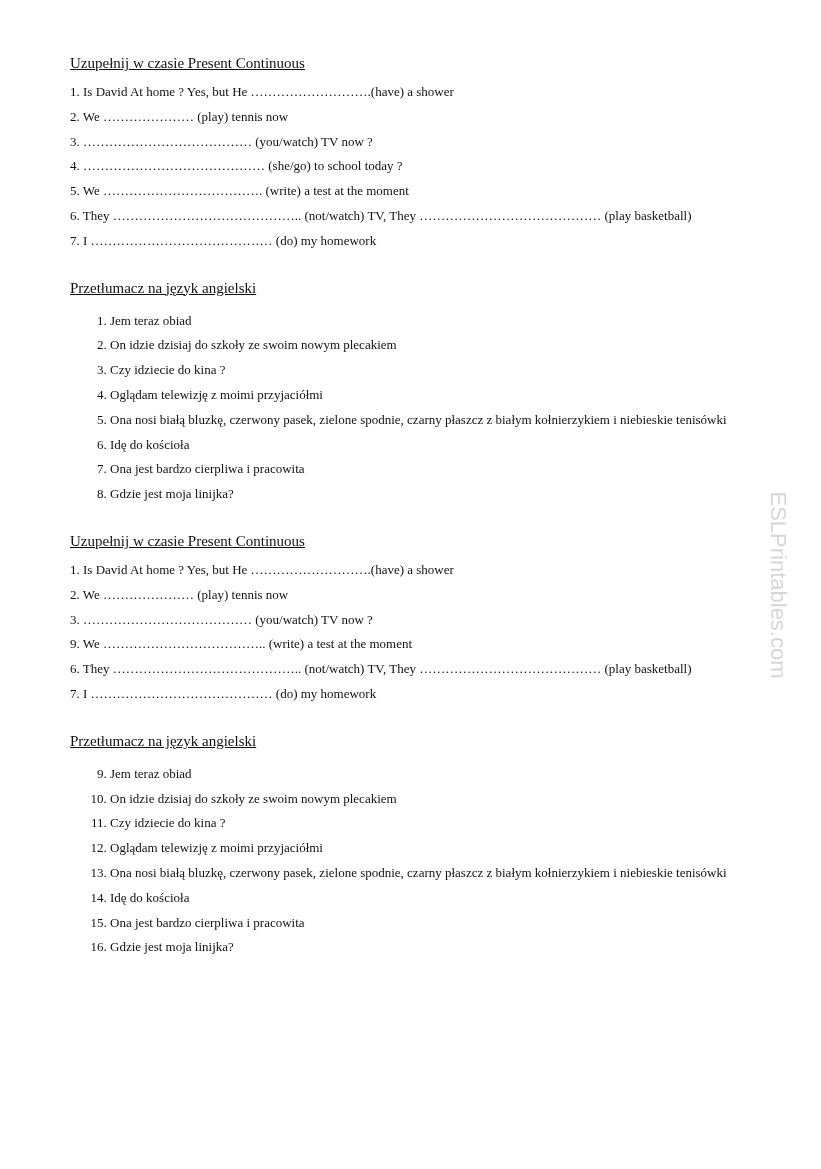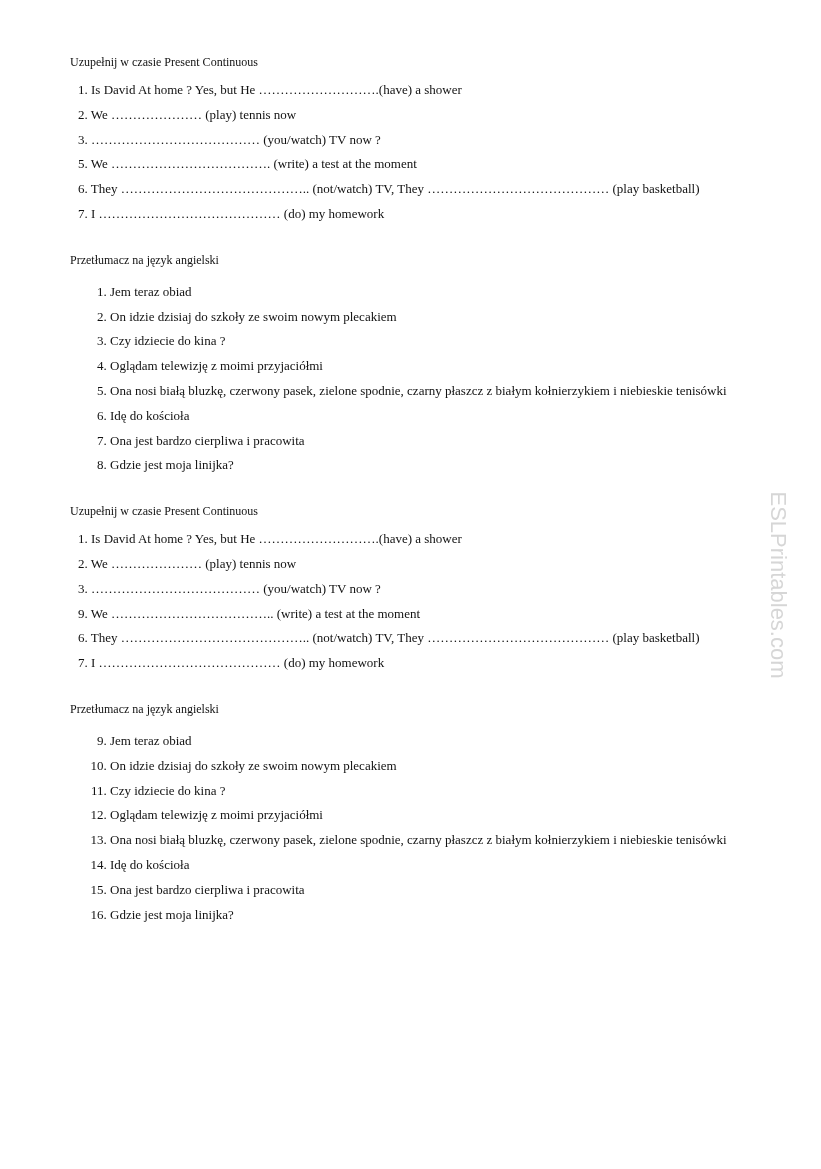--- a/index.html
+++ b/index.html
@@ -21,29 +21,29 @@
     .page {
       padding: 55px 70px 55px 70px;
       position: relative;
     }
 
     .section {
       margin-bottom: 28px;
     }
 
     .section-title {
-      font-size: 12px;
+      font-size: 15px;
       font-weight: normal;
       margin-bottom: 10px;
+      text-decoration: underline;
     }
 
     .exercise-item {
       margin-bottom: 4px;
       line-height: 1.6;
-      margin-left: 8px;
     }
 
     ol {
       margin-left: 40px;
       margin-top: 14px;
     }
 
     ol li {
       margin-bottom: 4px;
       line-height: 1.6;
@@ -67,20 +67,21 @@
 </head>
 <body>
 
 <div class="page">
 
   <div class="section">
     <div class="section-title">Uzupełnij w czasie Present Continuous</div>
     <div class="exercise-item">1. Is David At home ?   Yes, but He ……………………….(have) a shower</div>
     <div class="exercise-item">2. We ………………… (play) tennis now</div>
     <div class="exercise-item">3. ………………………………… (you/watch) TV now ?</div>
+    <div class="exercise-item">4. …………………………………… (she/go) to school today ?</div>
     <div class="exercise-item">5. We ………………………………. (write) a test at the moment</div>
     <div class="exercise-item">6. They …………………………………….. (not/watch) TV, They …………………………………… (play basketball)</div>
     <div class="exercise-item">7. I …………………………………… (do) my homework</div>
   </div>
 
   <div class="section">
     <div class="section-title">Przetłumacz na język angielski</div>
     <ol start="1">
       <li>Jem teraz obiad</li>
       <li>On idzie dzisiaj do szkoły ze swoim nowym plecakiem</li>

